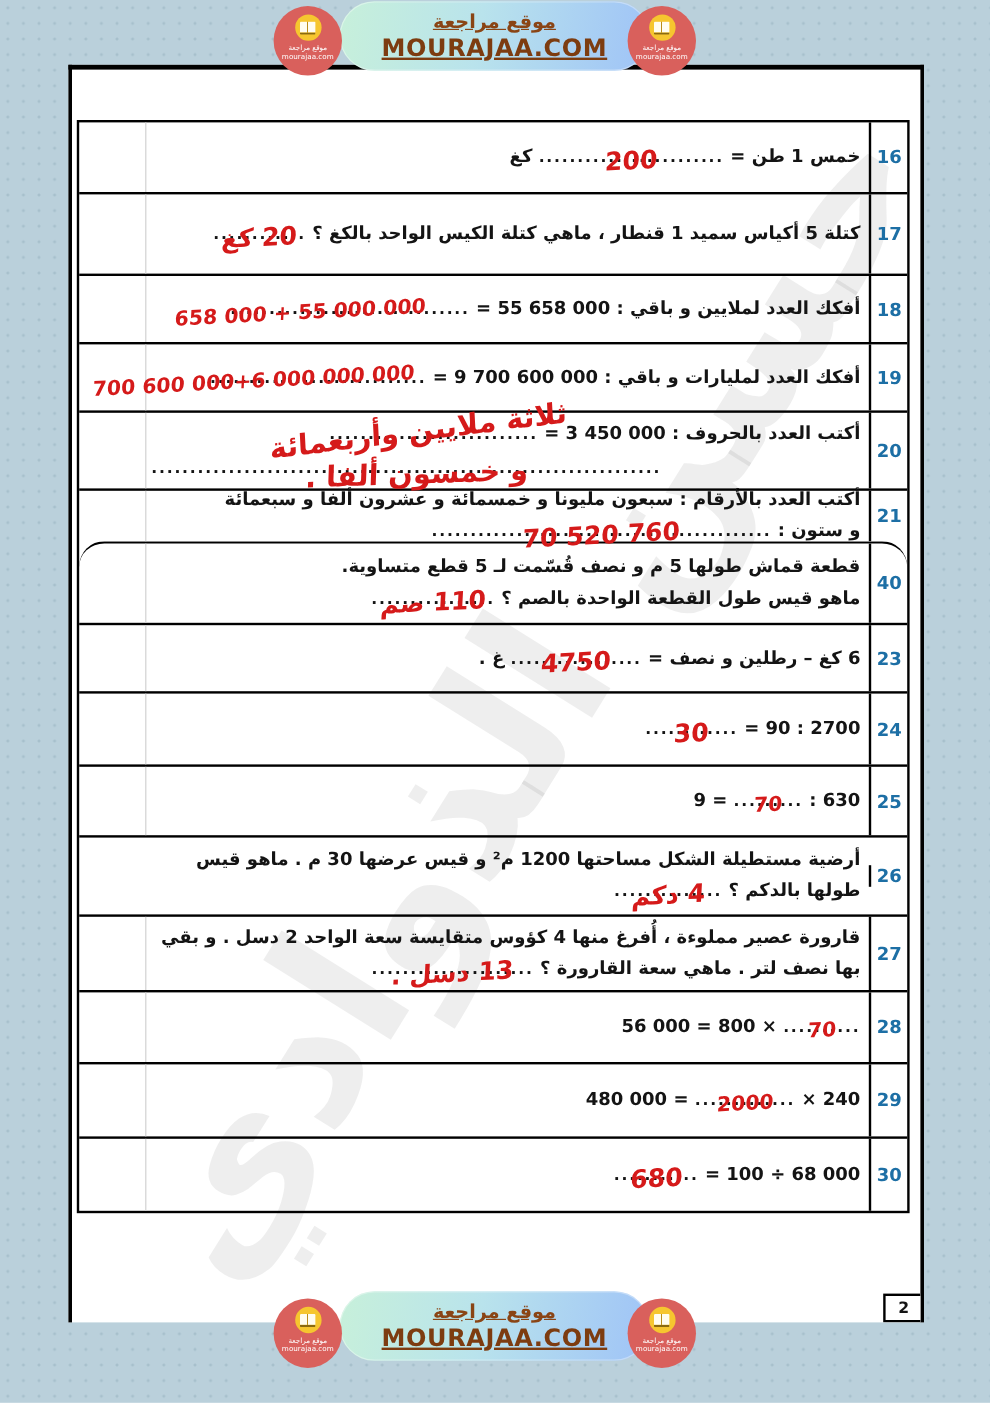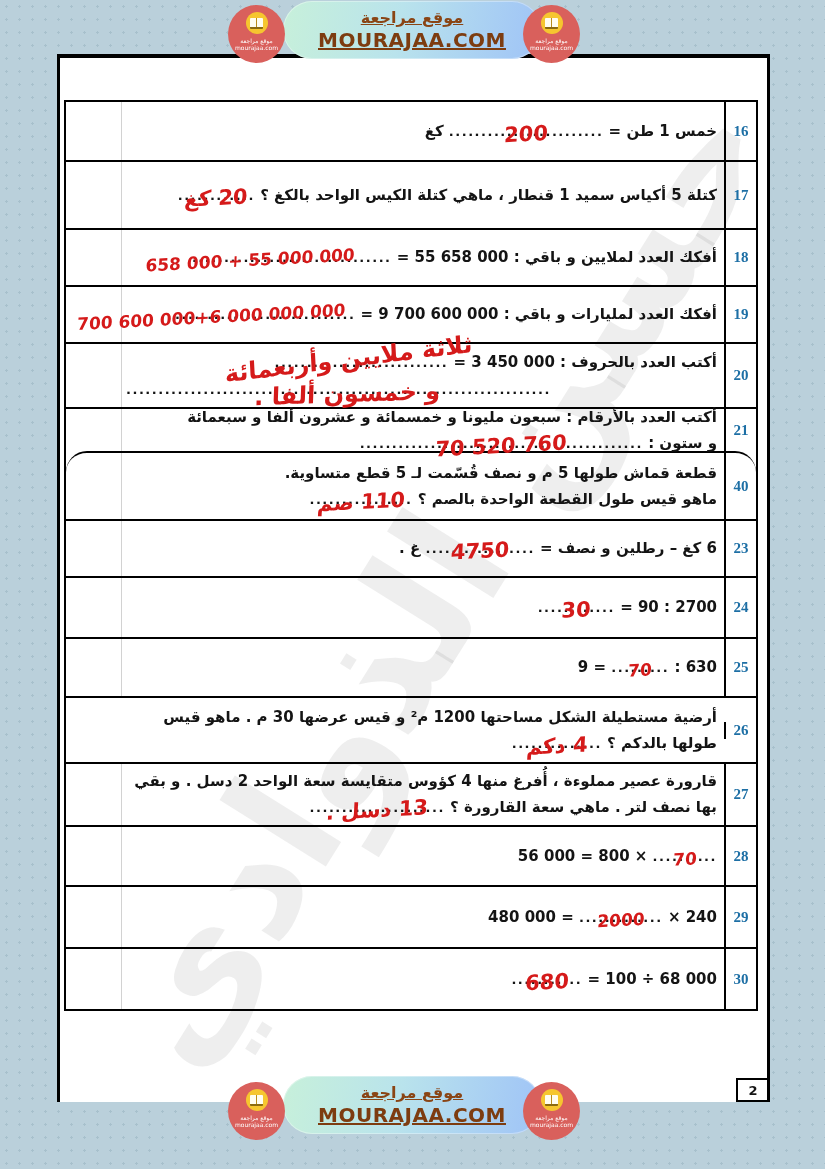--- a/index.html
+++ b/index.html
@@ -55,21 +55,21 @@
   .row:nth-child(7){height:68px;border-radius:21px;}  .row:nth-child(8){height:57px;}
   .row:nth-child(9){height:61px;}  .row:nth-child(10){height:59px;}
   .row:nth-child(11){height:66px;align-items:center;} .row:nth-child(12){height:63px;}
   .row:nth-child(13){height:60px;} .row:nth-child(14){height:62px;}
   .row:nth-child(15){height:62px;}
   .cell-left{width:56px;flex:none;border-right:1px solid #d2d2d2;box-sizing:border-box;}
   .cell-q{flex:1;display:flex;flex-direction:column;justify-content:center;padding:1px 7px 1px 4px;box-sizing:border-box;overflow:visible;}
   .cell-num{
     width:32px;flex:none;border-left:2px solid #000;box-sizing:border-box;
     display:flex;align-items:center;justify-content:center;
-    color:#1d6fa5;font-weight:bold;font-size:15px;font-family:Liberation Serif, serif;
+    color:#1d6fa5;font-weight:bold;font-size:15px;
   }
   .line{text-align:right;font-weight:bold;font-size:15px;line-height:26px;color:#141414;}
   .line.al{text-align:left;}
   .dots{position:relative;display:inline-block;overflow:visible;}
   .dtxt{letter-spacing:1.5px;font-size:13px;font-weight:bold;}
   .hand{
     position:absolute;left:50%;bottom:0px;z-index:2;white-space:nowrap;
     transform:translateX(-50%) rotate(-3deg) skewX(-6deg);
     color:#d51a1a;font-weight:bold;font-size:18px;line-height:22px;
   }

